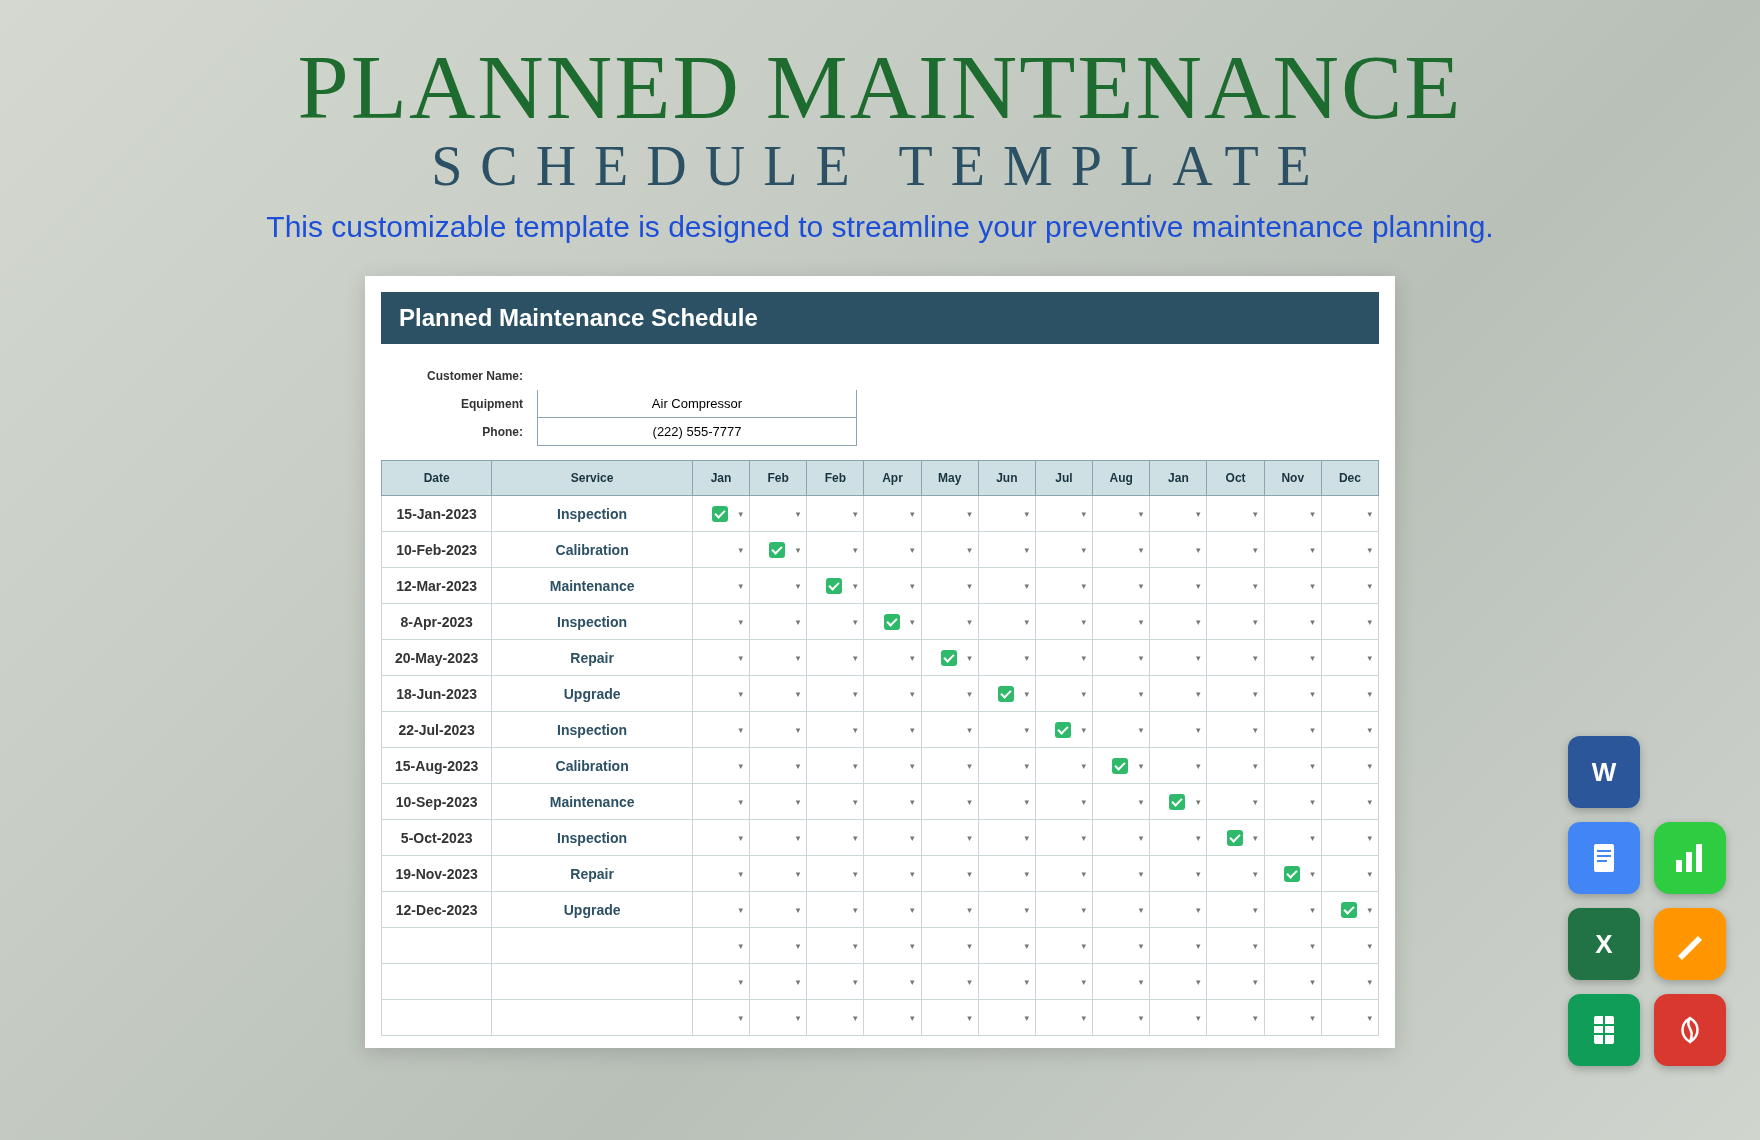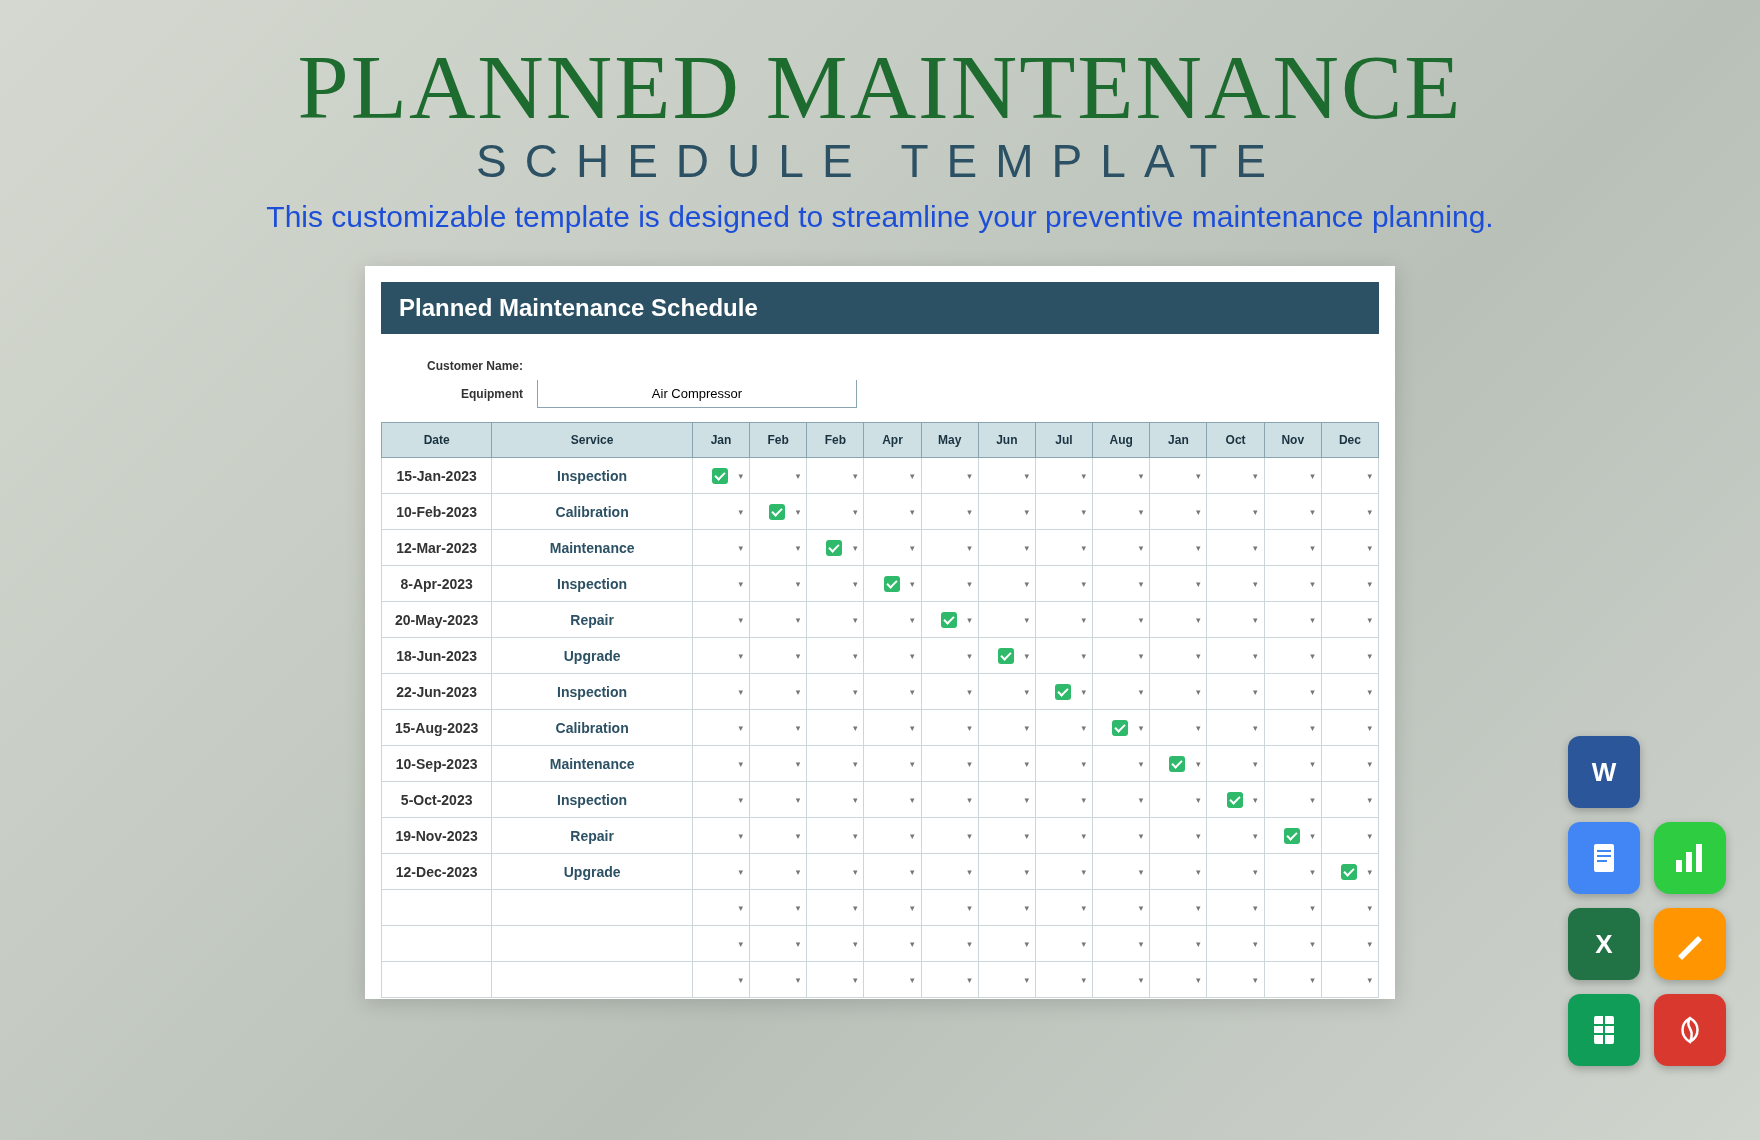--- a/index.html
+++ b/index.html
@@ -9,32 +9,32 @@
   font-family: Arial, Helvetica, sans-serif;
   position:relative; overflow:hidden;
 }
 .hero { text-align:center; padding-top:34px; }
 .title-main {
   font-family: 'Times New Roman', serif;
   font-size:92px; font-weight:400;
   color:#1d6b2e; letter-spacing:2px;
 }
 .title-sub {
-  font-family: Liberation Sans, sans-serif;
-  font-size:46px; font-weight:400;
+  font-family: Liberation Serif, serif;
+  font-size:56px; font-weight:400;
   color:#2c5064; letter-spacing:18px;
   margin-top:-6px;
 }
 .tagline {
   font-size:30px; color:#1d4ed8;
   margin-top:12px;
 }
 .sheet {
   width:1030px; margin:32px auto 0;
-  background:#fff; padding:16px 16px 1px;
+  background:#fff; padding:16px 16px 12px;
   box-shadow:0 4px 20px rgba(0,0,0,.15);
 }
 .sheet-header {
   background:#2c5064; color:#fff;
   font-size:24px; font-weight:700;
   padding:12px 18px;
 }
 .meta { padding:18px 6px 14px; }
 .meta-row { display:flex; align-items:stretch; height:28px; }
 .meta-label {
@@ -117,20 +117,26 @@
   <div class="meta">
     <div class="meta-row">
       <div class="meta-label">Customer Name:</div>
     </div>
     <div class="meta-row">
       <div class="meta-label">Equipment</div>
       <div class="meta-val">
         <span>Air Compressor</span>
       </div>
     </div>
+    <div class="meta-row">
+      <div class="meta-label">Phone:</div>
+      <div class="meta-val">
+        <span>(222) 555-7777</span>
+      </div>
+    </div>
   </div>
 
   <table class="sched">
     <thead>
       <tr id="hdr-row">
           <th class="col-date">Date</th>
           <th class="col-svc">Service</th>
           <th class="col-m">Jan</th>
           <th class="col-m">Feb</th>
           <th class="col-m">Feb</th>
@@ -368,21 +374,21 @@
             <span class="caret">▾</span>
           </td>
           <td class="mcell">
             <span class="caret">▾</span>
           </td>
           <td class="mcell">
             <span class="caret">▾</span>
           </td>
      </tr>
         <tr>
-       <td class="date">22-Jun-2023</td>
+       <td class="date">22-Jul-2023</td>
        <td class="svc">Inspection</td>
        <td class="mcell">
             <span class="caret">▾</span>
           </td>
           <td class="mcell">
             <span class="caret">▾</span>
           </td>
           <td class="mcell">
             <span class="caret">▾</span>
           </td>

